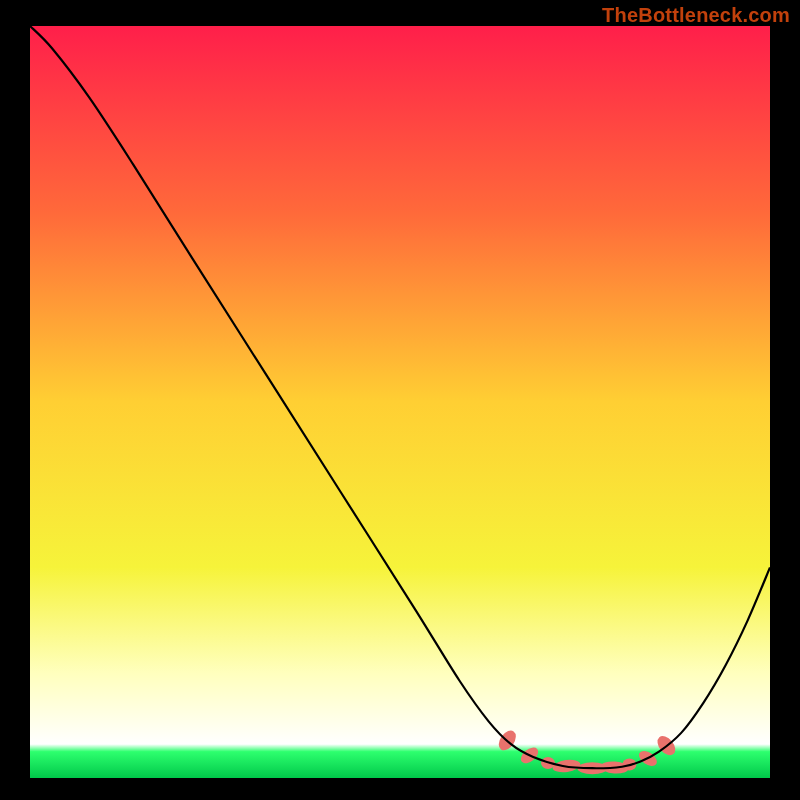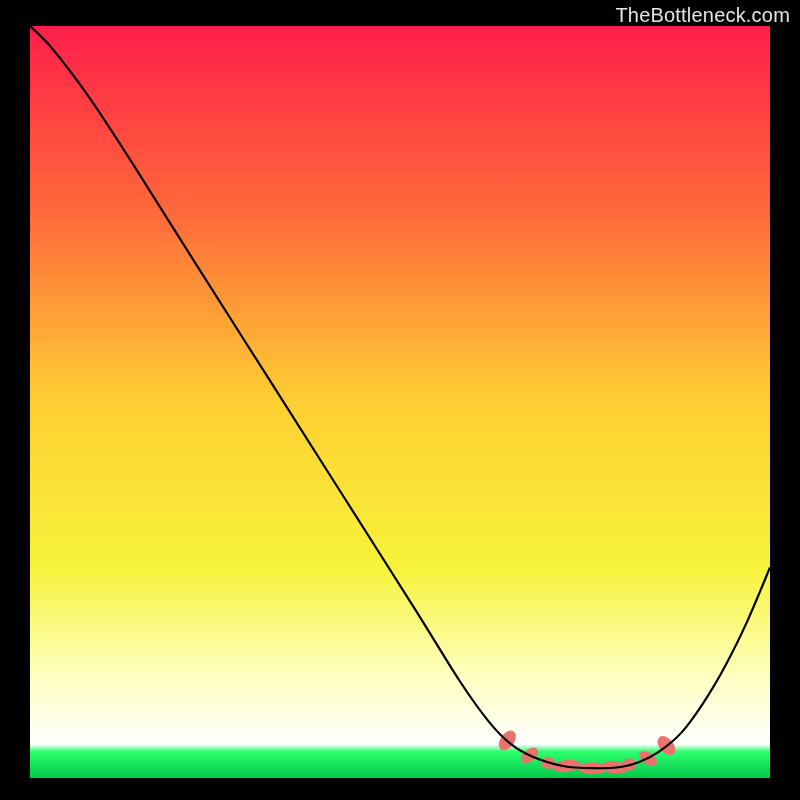--- a/index.html
+++ b/index.html
@@ -14,23 +14,23 @@
   .stage {
     position: relative;
     width: 800px;
     height: 800px;
     background: #000;
   }
   .watermark {
     position: absolute;
     top: 4px;
     right: 10px;
-    color: #e5e5e5;
+    color: #c2410c;
     font-size: 20px;
-    font-weight: 400;
+    font-weight: 700;
     letter-spacing: 0.2px;
     z-index: 10;
   }
   svg.plot {
     position: absolute;
     left: 0;
     top: 0;
     width: 800px;
     height: 800px;
   }

